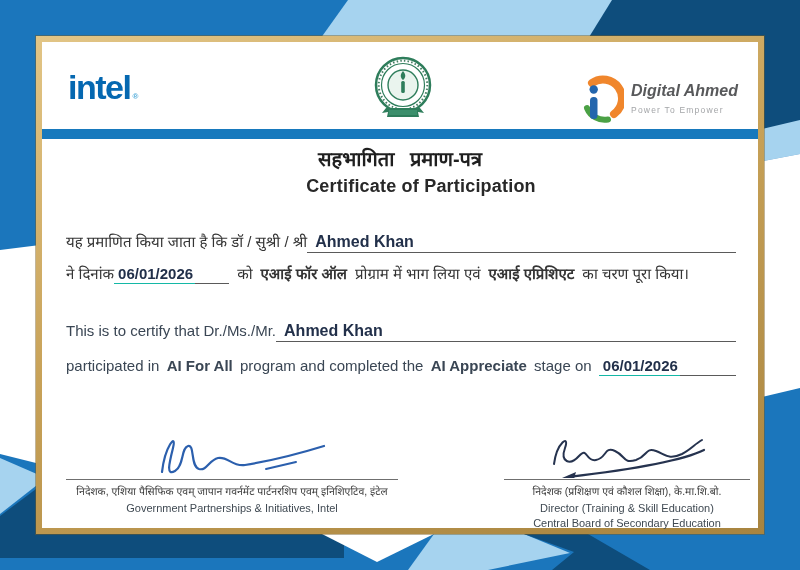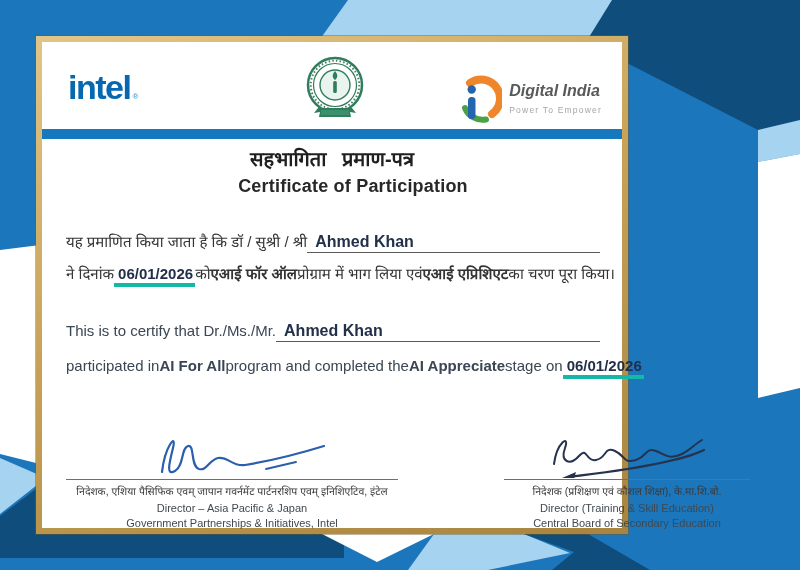--- a/index.html
+++ b/index.html
@@ -1,21 +1,21 @@
 <!DOCTYPE html>
 <html><head>
 <meta charset="utf-8">
 <style>
   html,body{margin:0;padding:0;background:#e8e8e8;}
   .stage{position:relative;width:800px;height:570px;overflow:hidden;
          font-family:"Liberation Sans","DejaVu Sans",sans-serif;background:#1b76bc;}
   .bg-svg{position:absolute;inset:0;display:block;}
 
   
-  .frame{position:absolute;left:36px;top:36px;width:592px;height:498px;
+  .frame{position:absolute;left:36px;top:36px;width:728px;height:498px;
          background:linear-gradient(160deg,#e2c586 0%,#c8a258 45%,#a8843f 100%);
          box-shadow:0 0 0 1px rgba(120,90,30,.45);}
   .cert{position:absolute;left:6px;top:6px;right:6px;bottom:6px;background:#ffffff;}
 
   
   .header{position:absolute;top:12px;left:26px;right:20px;height:70px;}
   .intel{position:absolute;left:0;top:16px;color:#0568b1;font-size:34px;font-weight:600;
          letter-spacing:-1.5px;line-height:1;}
   .intel .rmark{font-size:8px;font-weight:700;color:#4aa8d8;vertical-align:baseline;margin-left:2px;}
   .cbse{position:absolute;left:50%;transform:translateX(-50%);top:2px;}
@@ -32,21 +32,21 @@
 
   
   .line{position:absolute;left:24px;right:22px;display:flex;align-items:baseline;
         font-size:15px;color:#343434;white-space:nowrap;}
   .hline1{top:189px;}
   .hline2{top:221px;}
   .eline1{top:280px;color:#3a4654;}
   .eline2{top:315px;color:#3a4654;text-align:right;}
   .fill{flex:1;border-bottom:1px solid #5a5a5a;padding:0 0 1px 8px;
         font-weight:700;color:#22304a;font-size:16px;}
-  .u{border-bottom:4px solid #14b8a6;font-weight:700;color:#22304a;padding:0 2px 1px 4px;}
+  .u{border-bottom:1px solid #14b8a6;font-weight:700;color:#22304a;padding:0 2px 1px 4px;}
   .ext{display:inline-block;width:34px;border-bottom:1px solid #5a5a5a;align-self:stretch;}
   .ext-lg{width:62px;}
   .gap{display:inline-block;width:8px;}
   .b{font-weight:700;}
 
   
   .sig{position:absolute;top:386px;text-align:center;}
   .sig-left{left:24px;width:332px;}
   .sig-right{left:462px;width:246px;}
   .sig-art{display:block;height:50px;}
@@ -105,21 +105,21 @@
         </div>
 
         <div class="di">
           <svg width="44" height="50" viewBox="0 0 44 50">
             <path d="M12 9 A 19 19 0 0 1 34 40" fill="none" stroke="#f0862c" stroke-width="8" stroke-linecap="round"></path>
             <path d="M28 45.5 A 19 19 0 0 1 7 34" fill="none" stroke="#4ba145" stroke-width="6" stroke-linecap="round"></path>
             <rect x="10" y="23" width="7.5" height="22" rx="3.5" fill="#2466ad"></rect>
             <circle cx="13.7" cy="15.5" r="4.2" fill="#2466ad"></circle>
           </svg>
           <div class="di-text">
-            <div class="di-title">Digital India</div>
+            <div class="di-title">Digital Ahmed</div>
             <div class="di-tag">Power To Empower</div>
           </div>
         </div>
       </div>
 
       <div class="bluebar"></div>
 
       <div class="titles">
         <div class="t-hindi">सहभागिता प्रमाण-पत्र</div>
         <div class="t-eng">Certificate of Participation</div>
@@ -167,21 +167,20 @@
       </div>
 
       <div class="sig sig-left">
         <svg class="sig-art" width="200" height="50" viewBox="0 0 200 50">
           <path d="M16,44 C19,18 31,4 27,20 C23,36 20,48 29,43 C38,38 35,20 42,18 C49,16 44,38 53,41 C61,43 63,32 72,30 C82,28 86,39 99,37 C124,33 152,26 178,18" fill="none" stroke="#2b5fad" stroke-width="2.2" stroke-linecap="round"></path>
           <path d="M120,41 L150,34" fill="none" stroke="#2b5fad" stroke-width="2" stroke-linecap="round"></path>
         </svg>
         <div class="rule"></div>
         <div class="cap-hi">निदेशक, एशिया पैसिफिक एवम् जापान गवर्नमेंट पार्टनरशिप एवम् इनिशिएटिव, इंटेल</div>
         <div class="cap-en">
-          <div>Director – Asia Pacific &amp; Japan</div>
           <div>Government Partnerships &amp; Initiatives, Intel</div>
         </div>
       </div>
 
       <div class="sig sig-right">
         <svg class="sig-art" width="190" height="50" viewBox="0 0 190 50">
           <path d="M22,36 C25,14 38,6 33,20 C28,34 38,38 47,28 C56,18 53,34 64,32 C75,30 72,18 83,23 C94,28 91,36 104,32 C116,28 113,19 124,23 C134,27 137,32 150,26 C158,22 163,16 170,12" fill="none" stroke="#26334f" stroke-width="2" stroke-linecap="round"></path>
           <path d="M172,22 C150,33 96,42 36,49" fill="none" stroke="#26334f" stroke-width="2.2" stroke-linecap="round"></path>
           <polygon points="30,50 44,44 42,51" fill="#26334f"></polygon>
         </svg>

